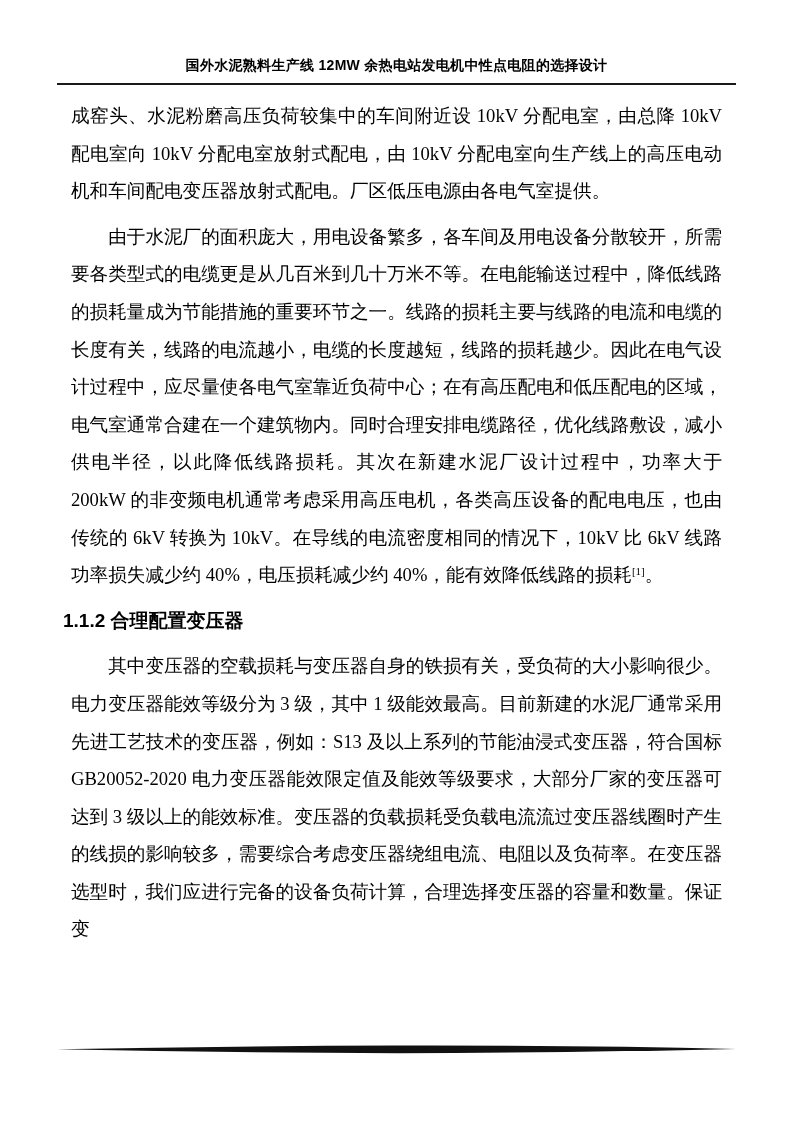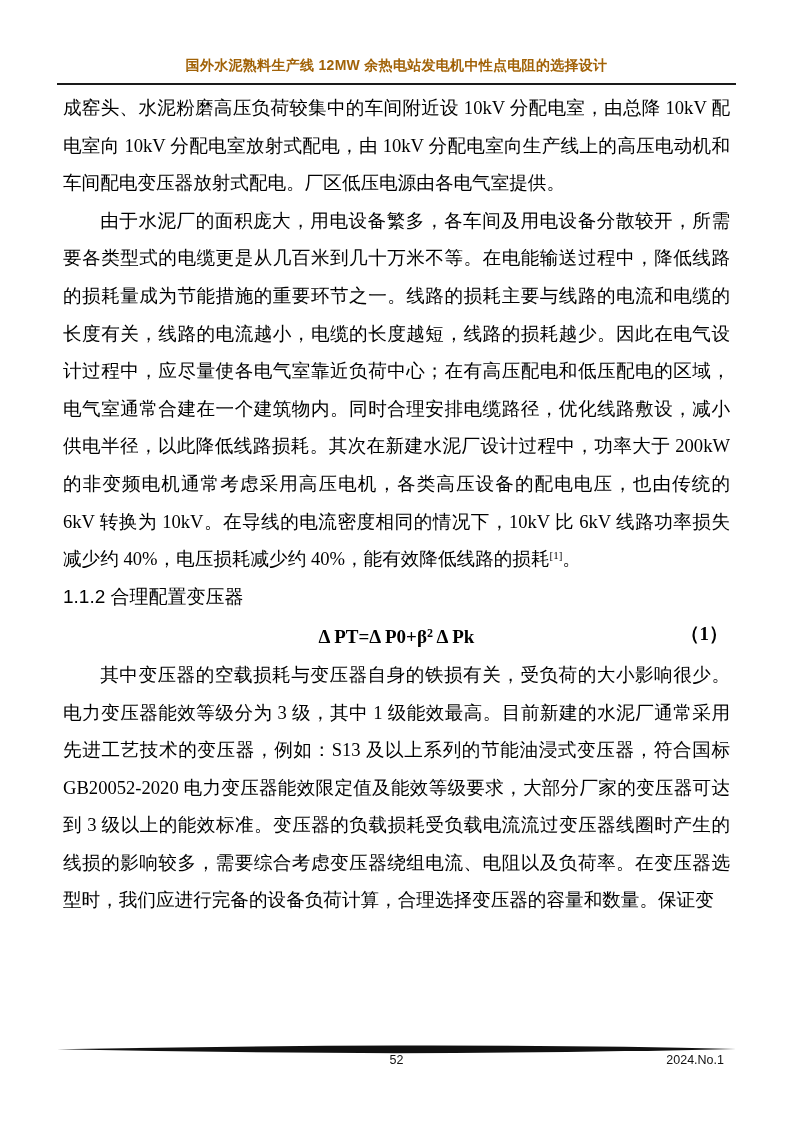--- a/index.html
+++ b/index.html
@@ -8,40 +8,40 @@
     position:relative; overflow:hidden;
     font-family:"Liberation Serif","DejaVu Serif",serif;
   }
   .page { position:absolute; inset:0; }
 
   
   .running-head {
     position:absolute; top:57px; left:60px; right:60px;
     text-align:center; font-size:14px; font-weight:600;
     font-family:"Liberation Sans","DejaVu Sans",sans-serif;
-    letter-spacing:0.3px; color:#a16207;
+    letter-spacing:0.3px; color:#000000;
   }
   .header-rule {
     position:absolute; top:83px; left:57px; width:679px;
     border-top:2px solid #1a1a1a; height:0;
   }
 
   
   main {
     position:absolute; top:89px; left:63px; width:667px;
     font-size:18.6px; line-height:37.6px;
     text-align:justify; text-justify:inter-ideograph;
   }
-  main p { margin:0; text-indent:2em; }
+  main p { margin:8px; text-indent:2em; }
   main p.noindent { text-indent:0; }
   sup.cite {
     font-size:11px; line-height:0; vertical-align:6px;
   }
   h2.sec {
-    margin:0; font-size:19px; line-height:37.6px; font-weight:normal;
+    margin:0; font-size:19px; line-height:37.6px; font-weight:bold;
     font-family:"Liberation Sans","DejaVu Sans",sans-serif;
     text-align:left; color:#000;
   }
   .formula-row {
     position:relative; text-align:center; font-weight:bold;
     line-height:37.6px; font-size:19px;
   }
   .formula-row .fx-sup { font-size:12px; vertical-align:6px; font-weight:bold; }
   .formula-num { position:absolute; right:2px; top:0; font-weight:bold; }
 
@@ -60,29 +60,21 @@
 
 <div class="page">
 
   <div class="running-head">国外水泥熟料生产线 12MW 余热电站发电机中性点电阻的选择设计</div>
   <div class="header-rule"></div>
 
   <main>
     <p class="noindent">成窑头、水泥粉磨高压负荷较集中的车间附近设 10kV 分配电室，由总降 10kV 配电室向 10kV 分配电室放射式配电，由 10kV 分配电室向生产线上的高压电动机和车间配电变压器放射式配电。厂区低压电源由各电气室提供。</p>
     <p><span>由于水泥厂的面积庞大，用电设备繁多，各车间及用电设备分散较开，所需要各类型式的电缆更是从几百米到几十万米不等。在电能输送过程中，降低线路的损耗量成为节能措施的重要环节之一。线路的损耗主要与线路的电流和电缆的长度有关，线路的电流越小，电缆的长度越短，线路的损耗越少。因此在电气设计过程中，应尽量使各电气室靠近负荷中心；在有高压配电和低压配电的区域，电气室通常合建在一个建筑物内。同时合理安排电缆路径，优化线路敷设，减小供电半径，以此降低线路损耗。其次在新建水泥厂设计过程中，功率大于 200kW 的非变频电机通常考虑采用高压电机，各类高压设备的配电电压，也由传统的 6kV 转换为 10kV。在导线的电流密度相同的情况下，10kV 比 6kV 线路功率损失减少约 40%，电压损耗减少约 40%，能有效降低线路的损耗</span><sup class="cite">[1]</sup><span>。</span></p>
     <h2 class="sec">1.1.2 合理配置变压器</h2>
-    <div class="formula-row">
-      <span>Δ PT=Δ P0+β</span><span class="fx-sup">2</span><span> Δ Pk</span>
-      <span class="formula-num">（1）</span>
-    </div>
     <p>其中变压器的空载损耗与变压器自身的铁损有关，受负荷的大小影响很少。电力变压器能效等级分为 3 级，其中 1 级能效最高。目前新建的水泥厂通常采用先进工艺技术的变压器，例如：S13 及以上系列的节能油浸式变压器，符合国标 GB20052-2020 电力变压器能效限定值及能效等级要求，大部分厂家的变压器可达到 3 级以上的能效标准。变压器的负载损耗受负载电流流过变压器线圈时产生的线损的影响较多，需要综合考虑变压器绕组电流、电阻以及负荷率。在变压器选型时，我们应进行完备的设备负荷计算，合理选择变压器的容量和数量。保证变</p>
   </main>
 
   <svg class="footer-divider" viewBox="0 0 679 9" preserveAspectRatio="none" aria-hidden="true">
     <path d="M 0 4.2 Q 170 1.0 340 0.6 Q 520 0.2 679 4.0 Q 520 7.6 340 8.2 Q 170 7.6 0 4.2 Z" fill="#111"></path>
   </svg>
 
-  <div class="footer-row">
-    <span class="page-number">52</span>
-    <span class="issue-label">2024.No.1</span>
-  </div>
 
 </div>
 
 </body></html>

